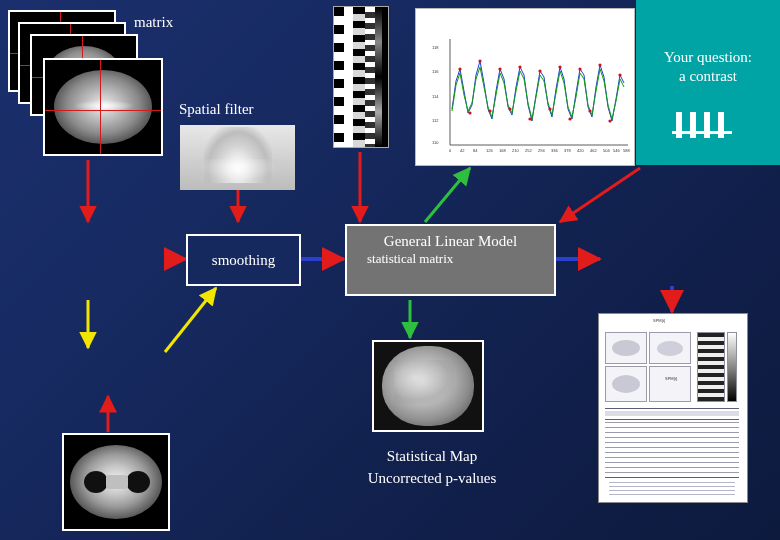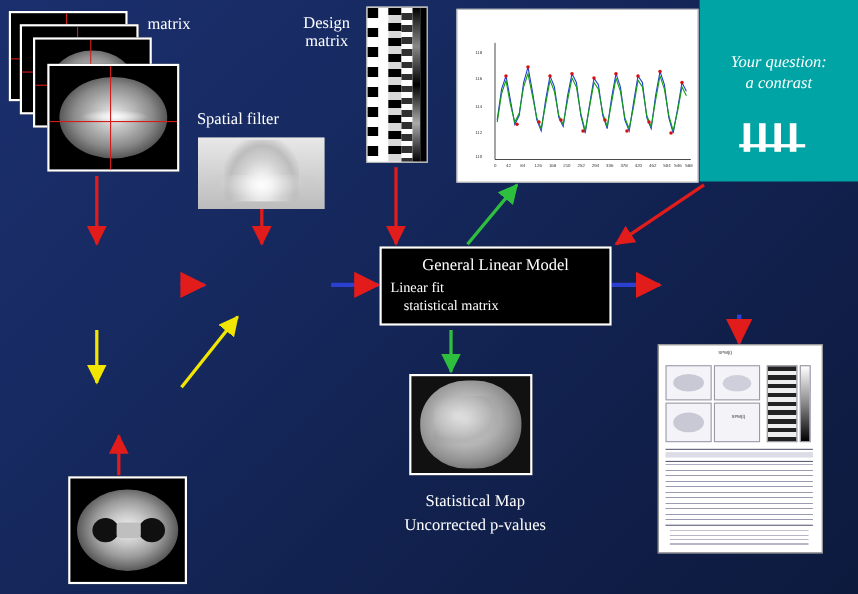--- a/index.html
+++ b/index.html
@@ -15,21 +15,21 @@
   
   .box{
     border:2px solid #ffffff;
     background:#16295f;
     color:#ffffff;
     display:flex;align-items:center;justify-content:center;
     text-align:center;
     font-family:"Liberation Serif", serif;
     box-sizing:border-box;
   }
-  .box.teal{background:#000000;border-color:#ffffff;}
+  .box.teal{background:#737373;border-color:#ffffff;}
 
   .lbl{color:#fff;font-family:"Liberation Serif", serif;}
   svg{display:block;overflow:visible;}
 
   
   .brainslice{
     position:absolute;
     border:2px solid #ffffff;
     background:#000;
     box-sizing:border-box;
@@ -127,22 +127,20 @@
     <div class="brainslice" style="left:35px;top:52px;width:120px;height:98px;">
       <div class="brain-blob" style="width:98px;height:74px;background:radial-gradient(ellipse at 50% 48%, #ededed 0%, #b5b5b5 30%, #8a8a8a 52%, #4e4e4e 74%, #0a0a0a 100%);"></div>
       <div class="abs" style="left:28px;top:40px;width:62px;height:12px;background:radial-gradient(ellipse at 50% 50%, rgba(255,255,255,.85) 0%, rgba(255,255,255,0) 70%);"></div>
       <div class="xhair-h" style="left:0;top:50px;width:120px;height:1px;"></div>
       <div class="xhair-v" style="left:55px;top:0;width:1px;height:98px;"></div>
     </div>
   </div>
 
   <div class="abs lbl" style="left:134px;top:14px;font-size:15px;">matrix</div>
 
-  <div class="abs lbl" style="left:262px;top:13px;font-size:15px;line-height:17px;width:70px;text-align:center;white-space:pre-line;">Design
-matrix</div>
 
   <div class="dmat" style="left:333px;top:6px;width:54px;height:140px;border:1px solid #aaa;">
     <div class="dcol" style="left:0;width:10px;background:repeating-linear-gradient(to bottom,#000 0 9px,#fff 9px 18px);"></div>
     <div class="dcol" style="left:10px;width:9px;background:#ffffff;"></div>
     <div class="dcol" style="left:19px;width:12px;background:repeating-linear-gradient(to bottom,#000 0 7px,#d8d8d8 7px 14px);"></div>
     <div class="dcol" style="left:31px;width:10px;background:repeating-linear-gradient(to bottom,#ffffff 0 5px,#303030 5px 11px);"></div>
     <div class="dcol" style="left:41px;width:7px;background:linear-gradient(to bottom,#000,#888,#000,#aaa,#000);"></div>
     <div class="dcol" style="left:48px;width:6px;background:#000;"></div>
   </div>
 
@@ -202,35 +200,35 @@
     <div class="axlabel" style="left:135px;top:139px;">336</div>
     <div class="axlabel" style="left:148px;top:139px;">378</div>
     <div class="axlabel" style="left:161px;top:139px;">420</div>
     <div class="axlabel" style="left:174px;top:139px;">462</div>
     <div class="axlabel" style="left:187px;top:139px;">504</div>
     <div class="axlabel" style="left:197px;top:139px;">546</div>
     <div class="axlabel" style="left:207px;top:139px;">588</div>
   </div>
 
   <div class="abs" style="left:636px;top:0;width:144px;height:165px;background:#00a4a4;">
-    <div class="abs lbl" style="left:0;top:48px;width:144px;text-align:center;font-size:15px;line-height:19px;white-space:pre-line;font-style:italic;">Your question:
+    <div class="abs lbl" style="left:0;top:48px;width:144px;text-align:center;font-size:15px;line-height:19px;white-space:pre-line;">Your question:
 a contrast</div>
 
     <div class="cbar" style="left:40px;top:112px;width:6px;height:26px;"></div>
     <div class="cbar" style="left:54px;top:112px;width:6px;height:26px;"></div>
     <div class="cbar" style="left:68px;top:112px;width:6px;height:26px;"></div>
     <div class="cbar" style="left:82px;top:112px;width:6px;height:26px;"></div>
     <div class="cbar" style="left:36px;top:131px;width:60px;height:3px;"></div>
   </div>
 
 
+  <div class="box abs" style="left:186px;top:234px;width:115px;height:52px;font-size:15px;">smoothing</div>
 
   <div class="box teal abs" style="left:345px;top:224px;width:211px;height:72px;display:block;padding:6px 8px;">
     <div style="font-size:15px;text-align:center;line-height:18px;">General Linear Model</div>
-    <div style="font-size:13px;text-align:left;line-height:17px;margin-top:2px;">Linear fit</div>
     <div style="font-size:13px;text-align:left;line-height:17px;padding-left:12px;">statistical matrix</div>
   </div>
 
 
 
   <div class="brainslice" style="left:62px;top:433px;width:108px;height:98px;">
     <div class="brain-blob" style="width:92px;height:74px;background:radial-gradient(ellipse at 50% 48%, #f2f2f2 0%, #c8c8c8 26%, #9a9a9a 48%, #555 72%, #060606 100%);"></div>
     <div class="abs" style="left:20px;top:36px;width:24px;height:22px;border-radius:50%;background:#101010;"></div>
     <div class="abs" style="left:62px;top:36px;width:24px;height:22px;border-radius:50%;background:#101010;"></div>
     <div class="abs" style="left:42px;top:40px;width:22px;height:14px;background:#bfbfbf;border-radius:3px;"></div>

